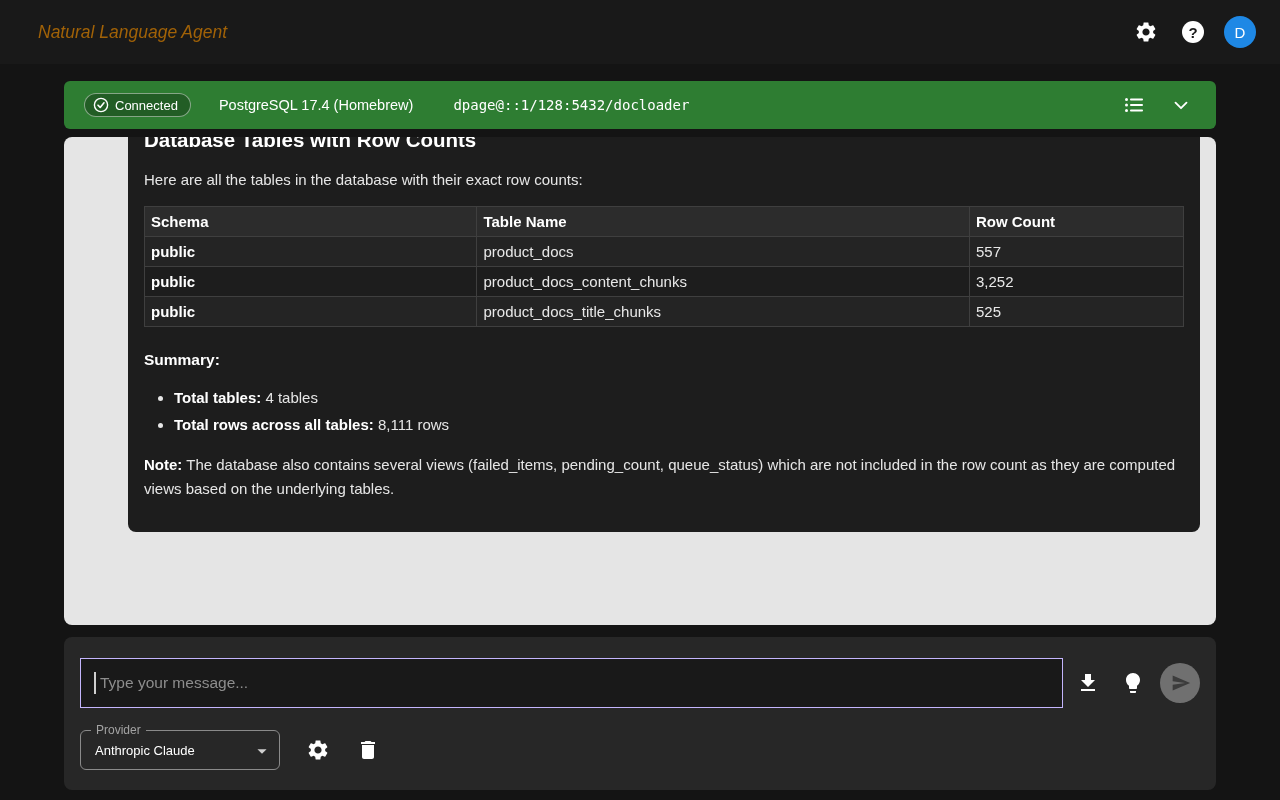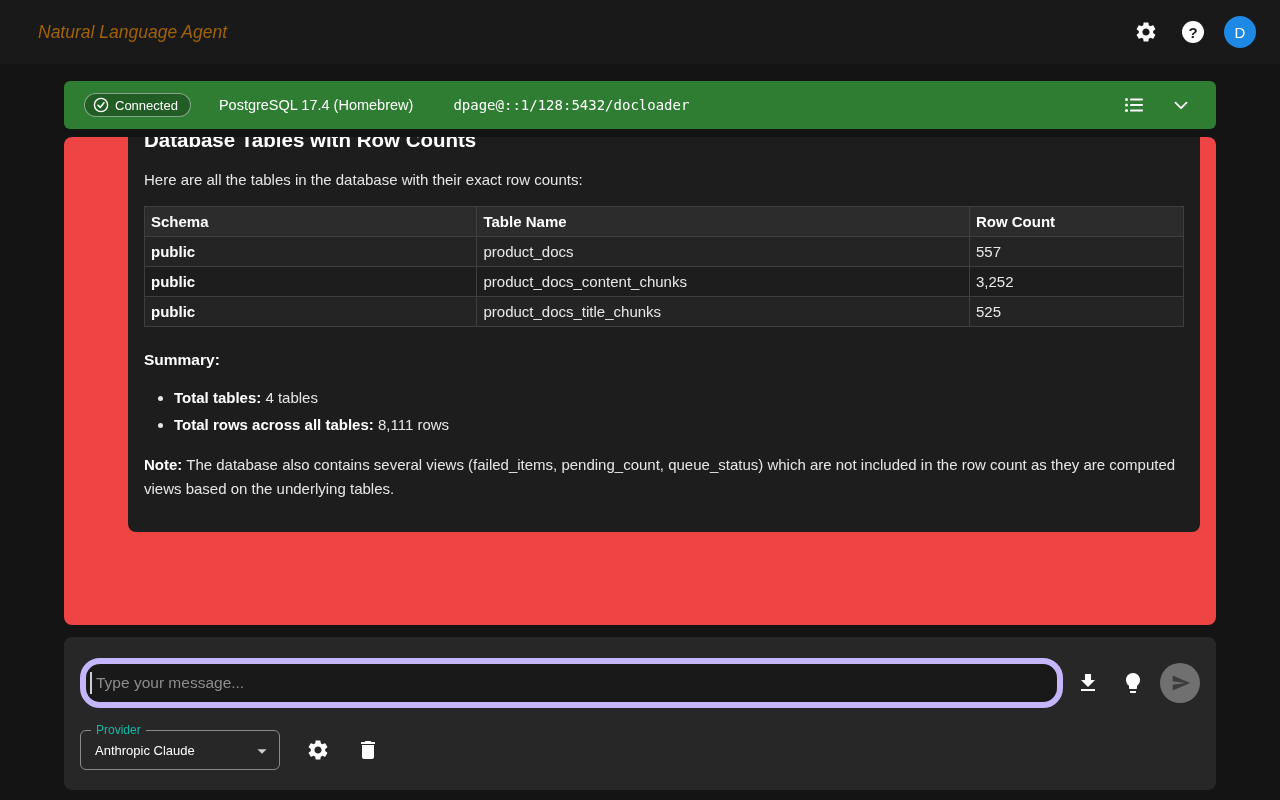--- a/index.html
+++ b/index.html
@@ -24,21 +24,21 @@
     font-weight:500;display:flex;align-items:center;justify-content:center;cursor:pointer;}
   
   .connbar{position:absolute;top:81px;left:64px;width:1152px;height:48px;background:#2e7d32;
     border-radius:6px;display:flex;align-items:center;padding:0 20px;box-sizing:border-box;}
   .badge{display:flex;align-items:center;gap:6px;background:rgba(0,0,0,.25);
     border:1px solid rgba(255,255,255,.45);border-radius:14px;padding:3px 12px 3px 8px;font-size:13px;}
   .server{margin-left:28px;font-size:14.5px;}
   .dsn{margin-left:40px;font-family:"DejaVu Sans Mono","Liberation Mono",monospace;font-size:14px;}
   .conn-right{margin-left:auto;display:flex;align-items:center;gap:16px;}
   
-  .chat-panel{position:absolute;top:137px;left:64px;width:1152px;height:488px;background:#ef4444;
+  .chat-panel{position:absolute;top:137px;left:64px;width:1152px;height:488px;background:#e5e5e5;
     border-radius:8px;overflow:hidden;box-sizing:border-box;padding:0 16px;}
   .msg-card{margin-left:48px;margin-top:-28px;background:#1d1d1d;border-radius:8px;
     padding:18px 16px 32px;box-sizing:border-box;}
   .msg-card h2{margin:0 0 18px;font-size:20.5px;font-weight:700;line-height:26px;color:#fff;}
   .msg-card .intro{margin:0 0 18px;font-size:15px;color:#e6e6e6;}
   table{width:100%;border-collapse:collapse;font-size:15px;}
   th,td{border:1px solid #3f3f3f;padding:6px;text-align:left;}
   th{background:#2c2c2c;font-weight:700;color:#fff;}
   tbody tr:nth-child(odd){background:#242424;}
   tbody tr:nth-child(even){background:#1d1d1d;}
@@ -47,35 +47,35 @@
   .summary{font-weight:700;margin:24px 0 20px;font-size:15.5px;}
   .msg-card ul{margin:0 0 20px;padding-left:30px;}
   .msg-card li{margin-bottom:10px;font-size:15px;color:#e6e6e6;}
   .msg-card li strong{color:#fff;}
   .note{font-size:15px;line-height:1.58;color:#e6e6e6;margin:0;}
   .note strong{color:#fff;}
   
   .composer{position:absolute;top:637px;left:64px;width:1152px;height:153px;background:#272727;
     border-radius:8px;box-sizing:border-box;padding:21px 16px 0;}
   .input-row{display:flex;align-items:center;}
-  .input-wrap{width:986px;height:50px;border:6px solid #c4b5fd;border-radius:20px;background:#191919;
-    display:flex;align-items:center;padding:0 4px;box-sizing:border-box;}
+  .input-wrap{width:986px;height:50px;border:1px solid #c4b5fd;border-radius:0;background:#191919;
+    display:flex;align-items:center;padding:0 13px;box-sizing:border-box;}
   .text-caret{width:2px;height:22px;background:#cfcfcf;margin-right:2px;flex:none;}
   .input-wrap input{flex:1;background:transparent;border:none;outline:none;color:#eee;
     font-size:15.5px;font-family:inherit;}
   .input-wrap input::placeholder{color:#8d8d8d;}
   .action-btn{background:none;border:none;width:40px;height:40px;display:flex;align-items:center;
     justify-content:center;cursor:pointer;margin-left:5px;padding:0;}
   .send-btn{width:40px;height:40px;border-radius:50%;background:#707070;border:none;
     display:flex;align-items:center;justify-content:center;margin-left:7px;cursor:pointer;padding:0;}
   .controls-row{margin-top:22px;display:flex;align-items:center;}
   .select{position:relative;height:40px;border:1px solid #8a8a8a;border-radius:6px;display:flex;
     align-items:center;padding:0 30px 0 14px;box-sizing:border-box;cursor:pointer;}
   .select .notch{position:absolute;top:-8px;left:10px;background:#272727;padding:0 5px;
-    font-size:12px;color:#14b8a6;line-height:14px;}
+    font-size:12px;color:#a3a3a3;line-height:14px;}
   .select-value{font-size:13px;color:#fff;white-space:nowrap;}
   .select .caret-icon{position:absolute;right:6px;top:9px;}
   .provider{width:200px;}
   .model{width:804px;margin-left:16px;}
 </style>
 </head>
 <body>
 
 <header class="topbar">
   <div class="app-title">Natural Language Agent</div>

